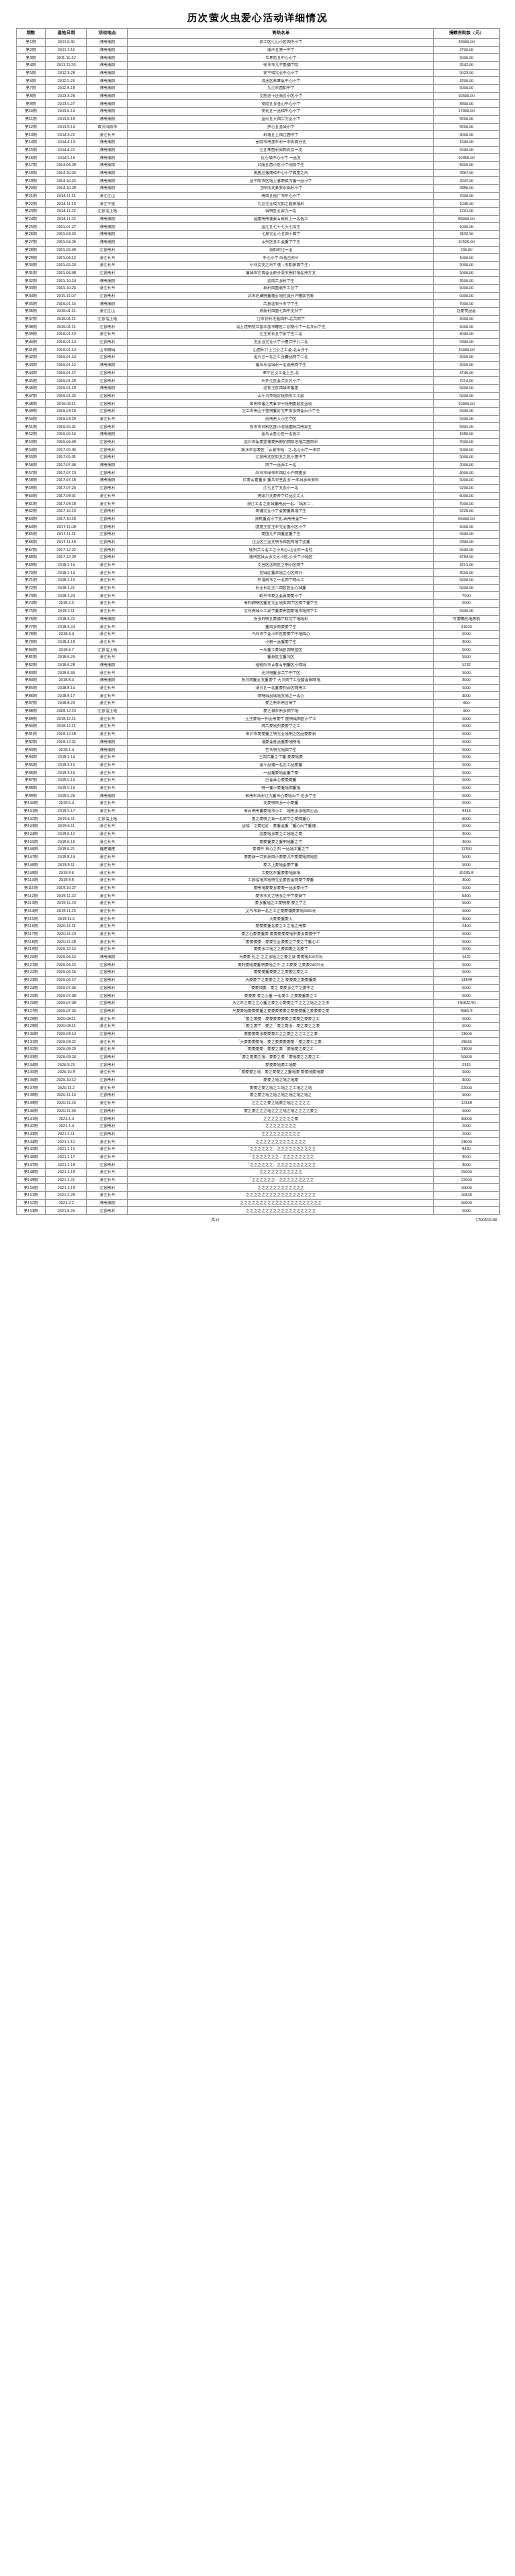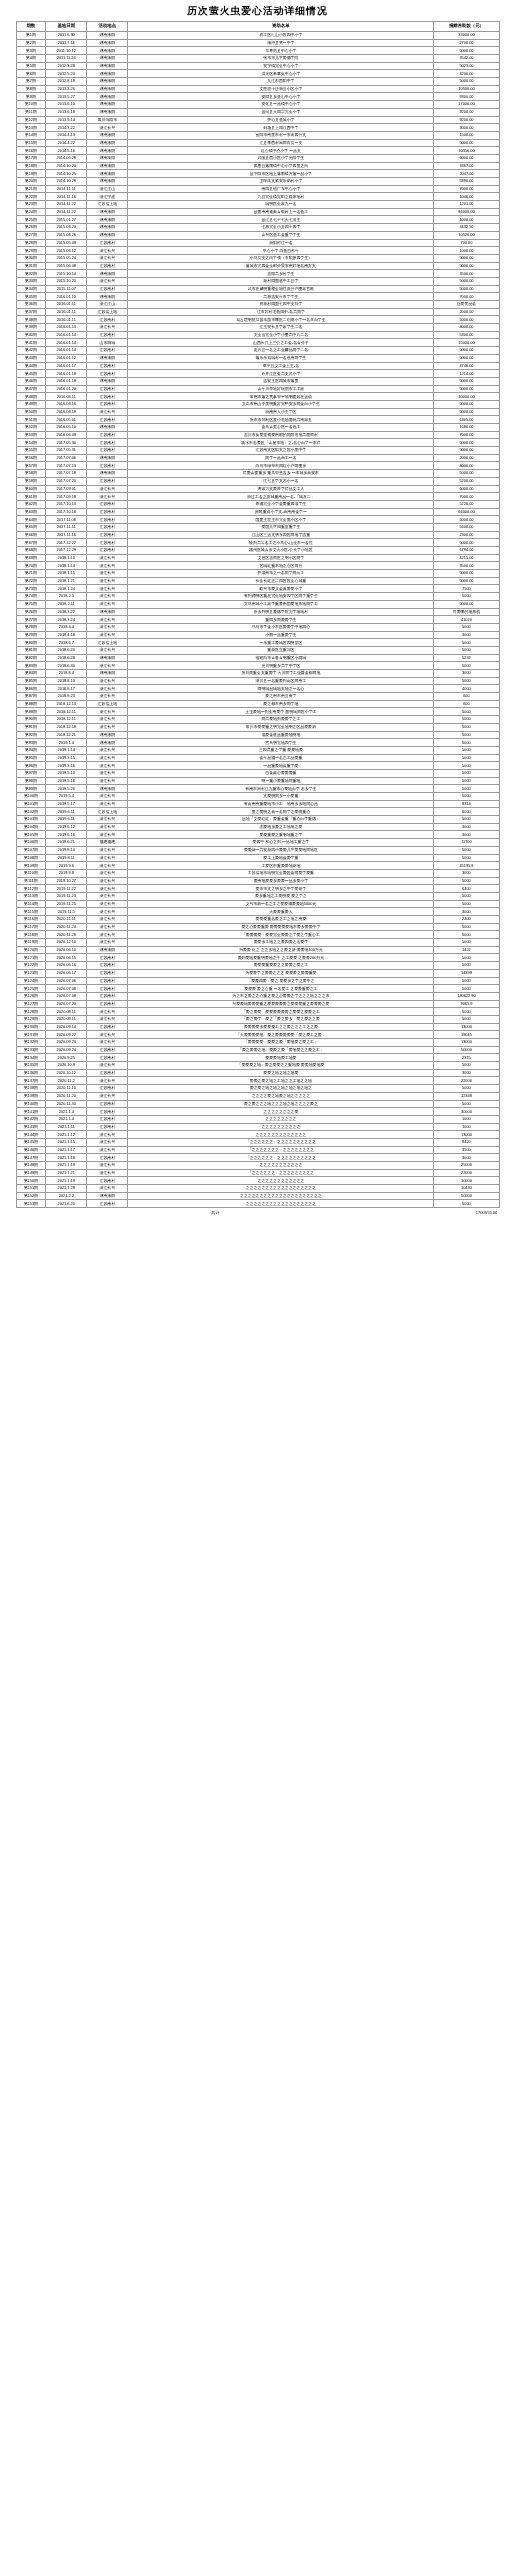--- a/index.html
+++ b/index.html
@@ -1,17 +1,17 @@
 <!DOCTYPE html>
 <html style="font-size:8.2px"><head>
 <meta charset="utf-8">
 <style>
   html,body{margin:0;padding:0;background:#ffffff;}
   body{font-family:"Liberation Sans","DejaVu Sans",sans-serif;color:#000;}
-  .page{width:515px;margin:0 auto;background:#fff;position:relative;}
+  .page{width:515px;margin:7px auto;background:#fff;position:relative;}
   .title{
     text-align:center;
     font-family:"Liberation Serif","DejaVu Serif",serif;
     font-weight:bold;
     font-size:9.8px;
     letter-spacing:1px;
     padding:5.2px 0 3.1px 0;
   }
   table{
     border-collapse:collapse;

